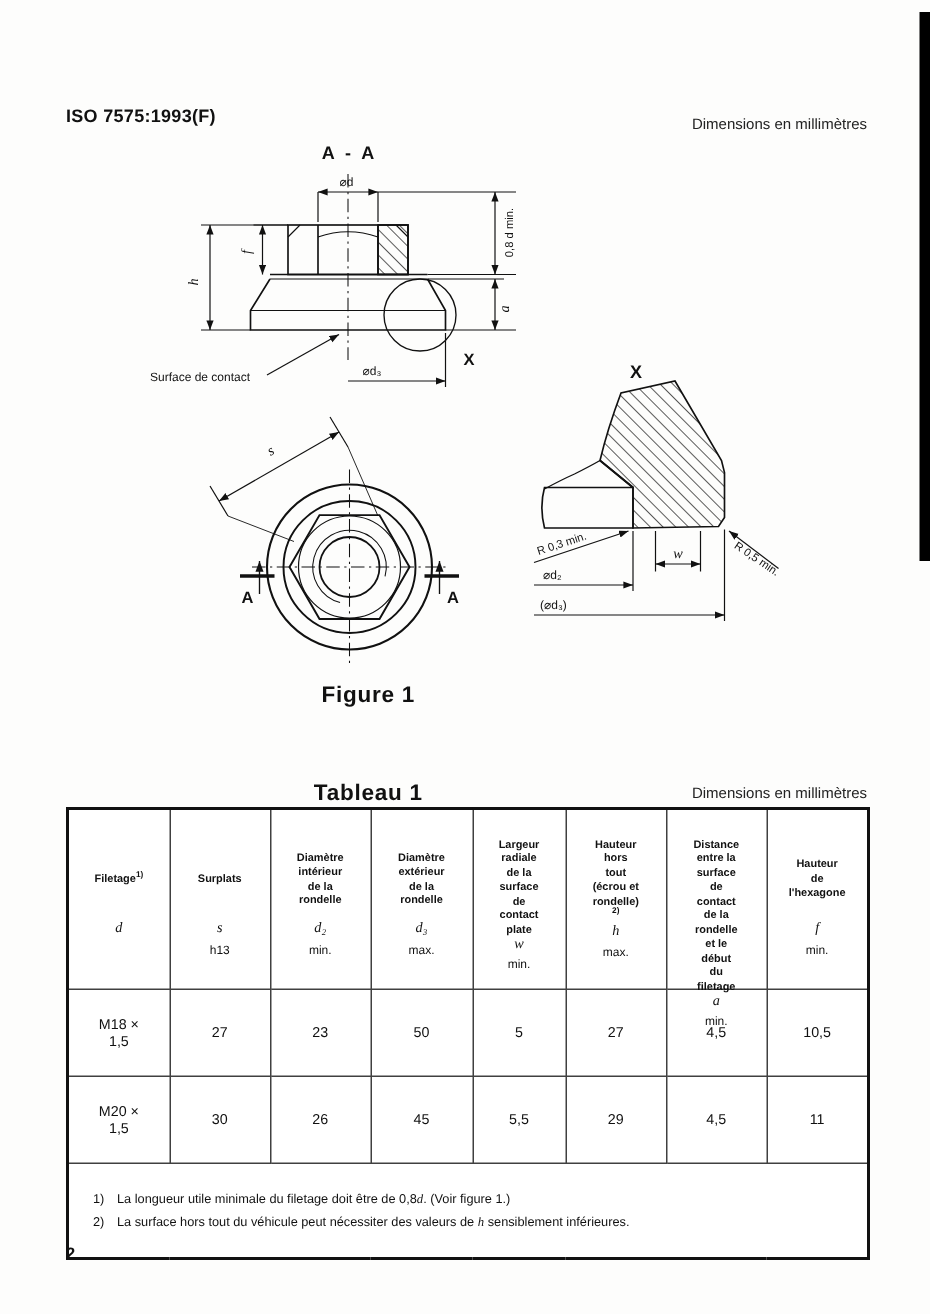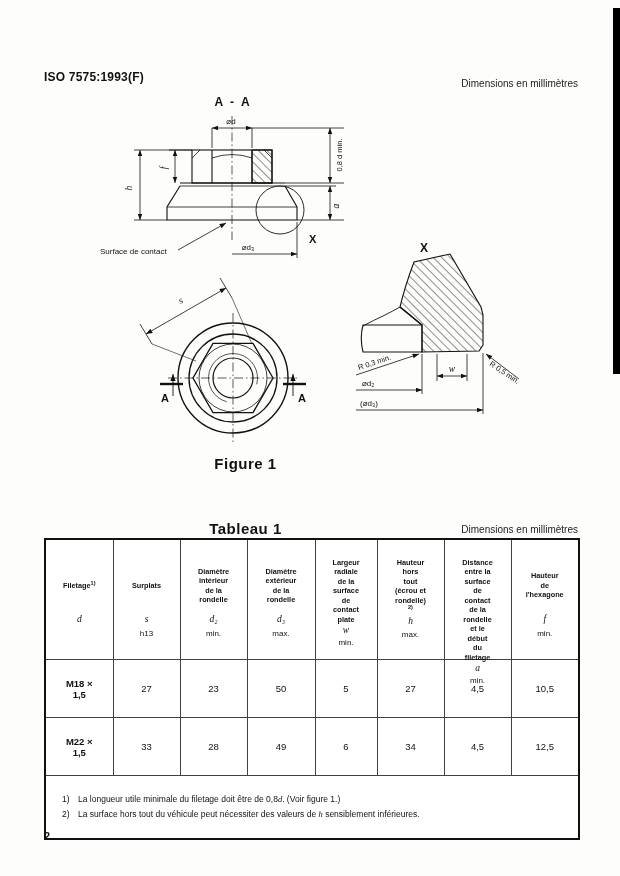--- a/index.html
+++ b/index.html
@@ -30,21 +30,21 @@
   table.t1 th,table.t1 td{border:1px solid #404040;padding:16px;}
   table.t1{border:2px solid #111;}
   th .hcell{display:flex;flex-direction:column;height:87px;align-items:center;}
   th .hname{flex:1;display:flex;align-items:center;justify-content:center;text-align:center;
     font-weight:bold;font-size:7.3px;line-height:1.3;padding:2px 2px 0 2px;}
   th .hsym{font-family:"Liberation Serif",serif;font-style:italic;font-weight:normal;
     font-size:9.5px;height:15px;line-height:13px;}
   th .hlim{font-weight:normal;font-size:8px;height:15px;line-height:11px;}
   sup.fn{font-size:5.5px;vertical-align:super;line-height:0;}
   td.dcell{height:25px;text-align:center;font-size:9.5px;vertical-align:middle;}
-  td.dcell.first{font-weight:bold;}
+  td.dcell.first{font-weight:normal;}
   td.fnote{padding:5px 8px 6px 8px;font-size:8.5px;line-height:15px;}
   .fline{white-space:nowrap;}
   .fline .num{display:inline-block;width:16px;}
   .fvar{font-family:"Liberation Serif",serif;font-style:italic;}
 </style>
 </head>
 <body>
 
 <div class="abs doc-ref">ISO 7575:1993(F)</div>
 <div class="abs dims-note n1">Dimensions en millimètres</div>
@@ -293,28 +293,28 @@
         <td class="dcell first">M18 × 1,5</td>
         <td class="dcell">27</td>
         <td class="dcell">23</td>
         <td class="dcell">50</td>
         <td class="dcell">5</td>
         <td class="dcell">27</td>
         <td class="dcell">4,5</td>
         <td class="dcell">10,5</td>
       </tr>
       <tr>
-        <td class="dcell first">M22 × 1,5</td>
-        <td class="dcell">33</td>
-        <td class="dcell">28</td>
-        <td class="dcell">49</td>
-        <td class="dcell">6</td>
-        <td class="dcell">34</td>
+        <td class="dcell first">M20 × 1,5</td>
+        <td class="dcell">30</td>
+        <td class="dcell">26</td>
+        <td class="dcell">45</td>
+        <td class="dcell">5,5</td>
+        <td class="dcell">29</td>
         <td class="dcell">4,5</td>
-        <td class="dcell">12,5</td>
+        <td class="dcell">11</td>
       </tr>
       <tr>
         <td class="fnote" colspan="8">
           <div class="fline">
             <span class="num">1)</span><span>La longueur utile minimale du filetage doit être de 0,8</span><span class="fvar">d</span><span>. (Voir figure 1.)</span>
           </div>
           <div class="fline">
             <span class="num">2)</span><span>La surface hors tout du véhicule peut nécessiter des valeurs de </span><span class="fvar">h</span><span> sensiblement inférieures.</span>
           </div>
         </td>

